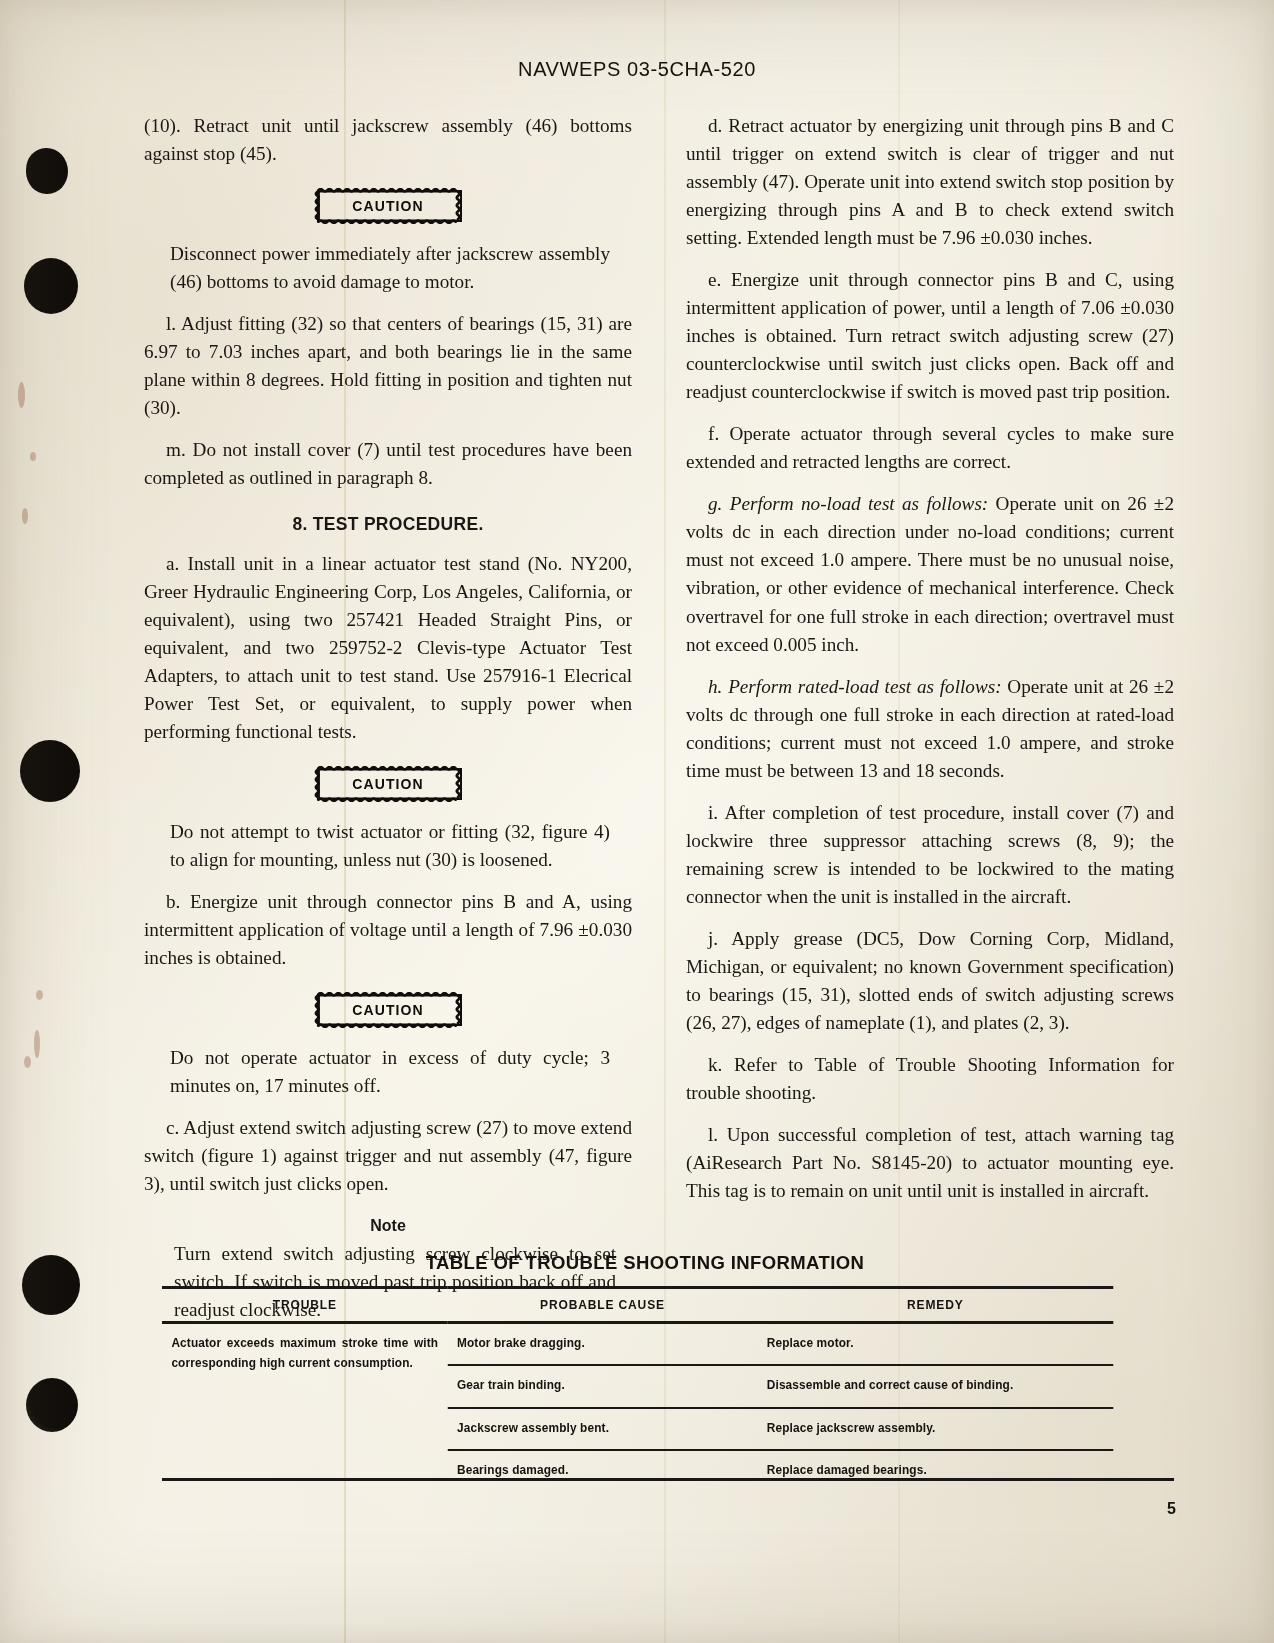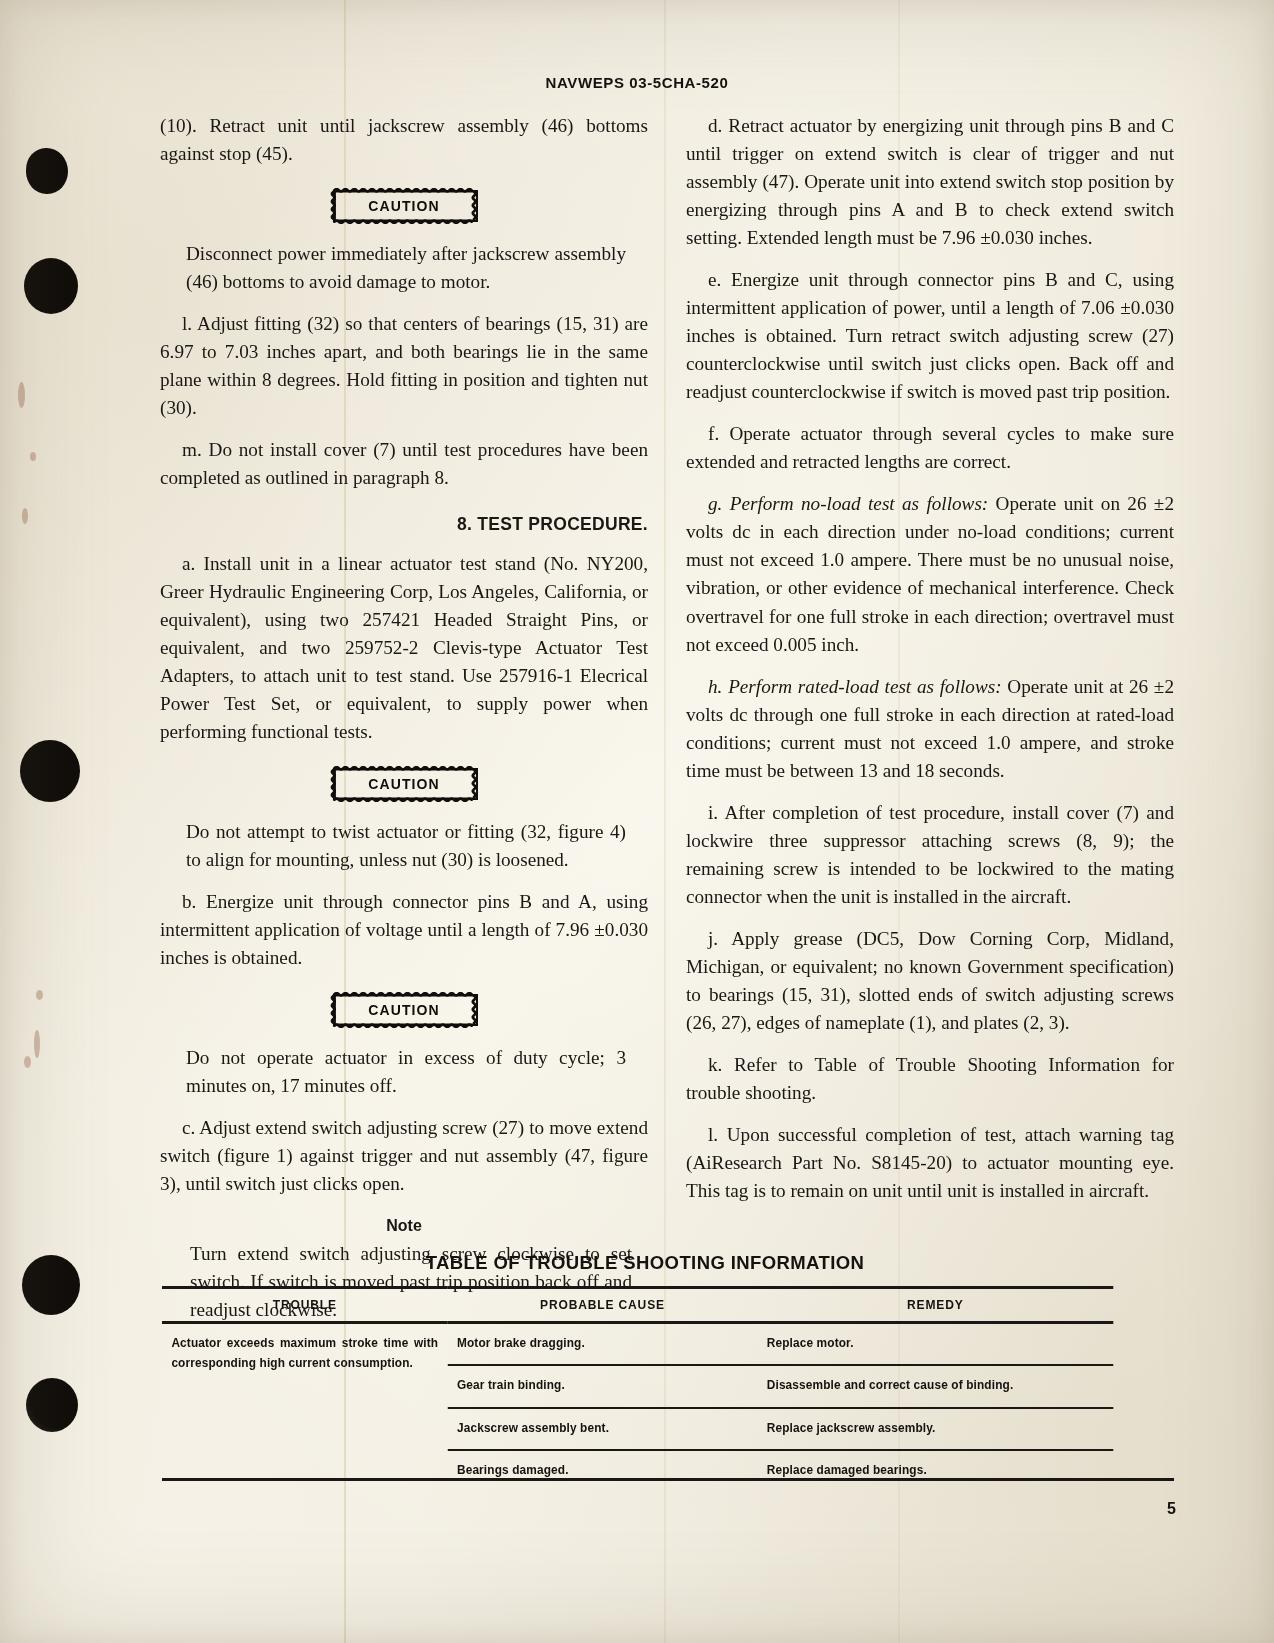--- a/index.html
+++ b/index.html
@@ -42,51 +42,50 @@
   .hole.h4{left:22px;  top:1255px; width:58px;height:60px;}
   .hole.h5{left:26px;  top:1378px; width:52px;height:54px;
            background:radial-gradient(circle at 62% 40%, #100d0a 62%, rgba(16,13,10,.85) 100%);}
   .smudge{position:absolute;background:rgba(150,96,72,.38);border-radius:50%;}
 
   
   .doc-header{
     position:absolute;left:0;right:0;top:58px;
     text-align:center;
     font-family:"Liberation Sans", sans-serif;
-    font-weight:700;
-    font-size:15px;
+    font-weight:400;
+    font-size:20px;
     letter-spacing:.6px;
     color:#15120f;
-    margin-top:16px;
   }
 
   
   .col{
     position:absolute;
     width:488px;
     font-size:19.2px;
     line-height:1.46;
     text-align:justify;
     text-justify:inter-word;
     hyphens:none;
   }
-  .col-left{left:160px;top:112px;}
+  .col-left{left:144px;top:112px;}
   .col-right{left:686px;top:112px;}
 
   .col p{margin:0 0 14px 0;}
   .col p.ind{text-indent:22px;}
   .col i{font-style:italic;}
 
   h2.sect{
     font-family:"Liberation Sans", sans-serif;
     font-weight:700;
     font-size:17.5px;
     letter-spacing:.3px;
     margin:20px 0 12px 0;
-    text-align:right;
+    text-align:center;
   }
 
   
   .caution-wrap{
     display:flex;justify-content:center;
     margin:20px 0 16px 0;
   }
   .caution{
     position:relative;
     display:inline-block;

